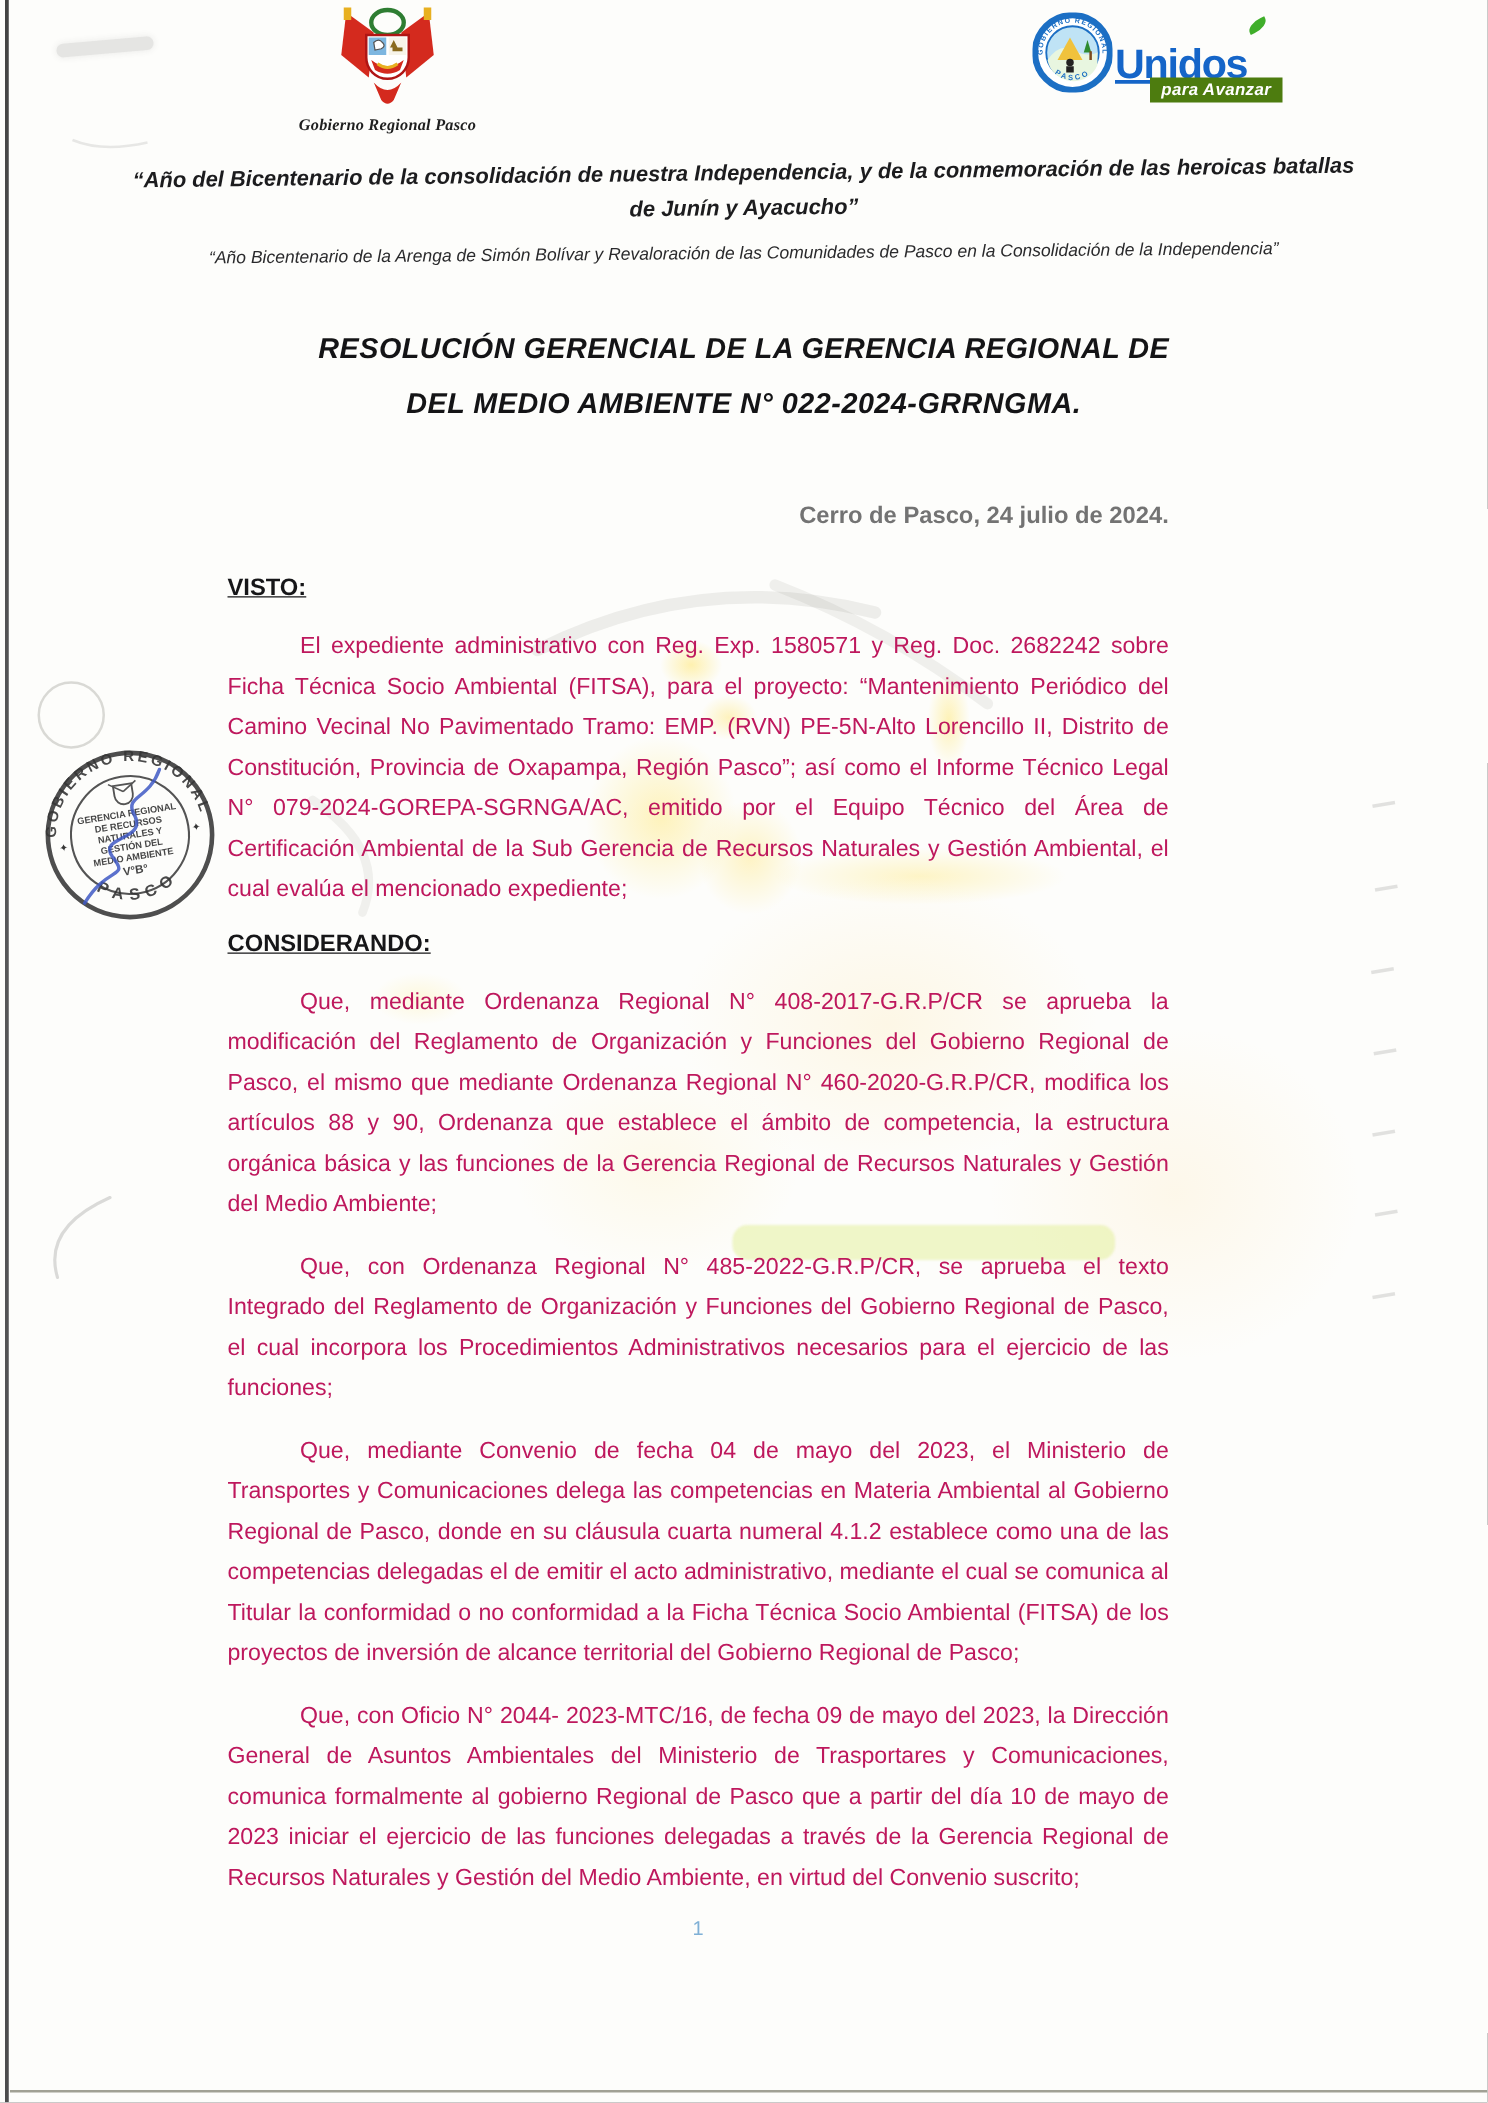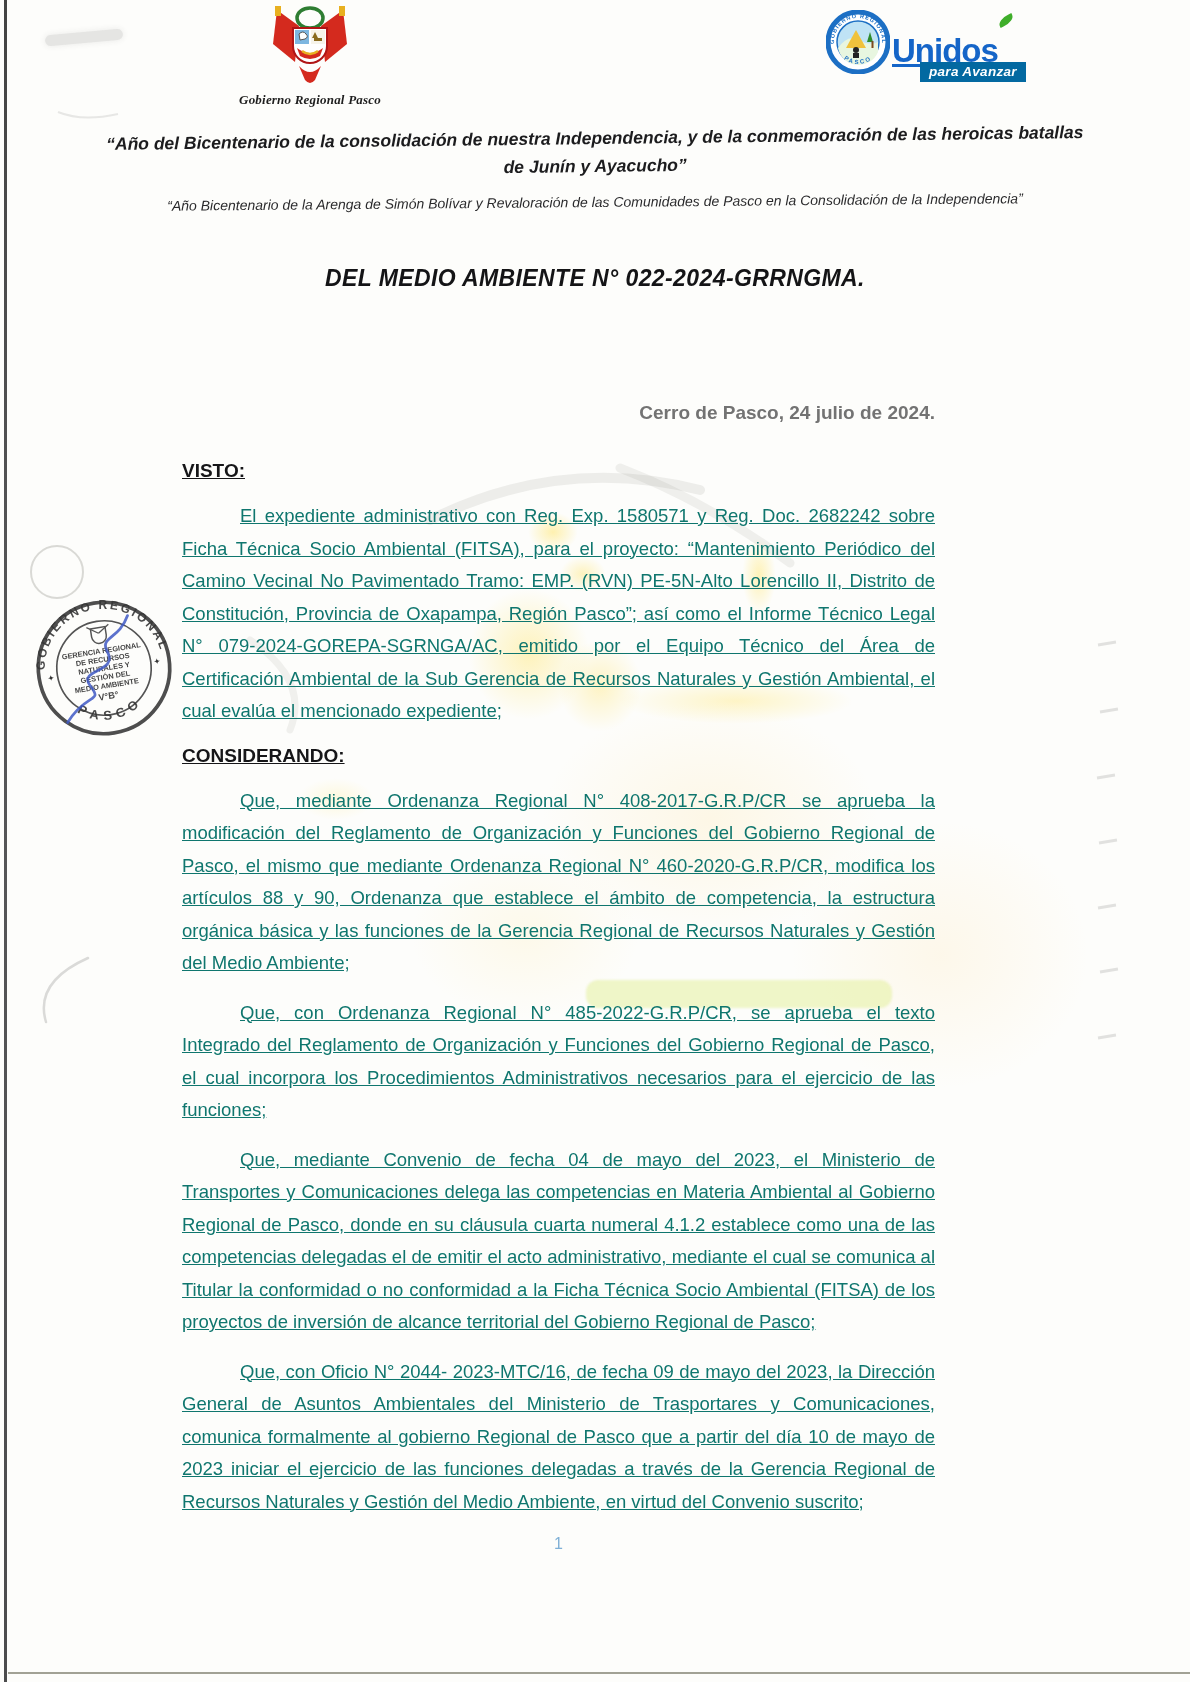--- a/index.html
+++ b/index.html
@@ -24,21 +24,21 @@
   .header-left{ position:absolute; left:230px; top:4px; width:160px; text-align:center;}
   .header-left svg{ display:block; margin:0 auto;}
   .coat-caption{ font-family:"Liberation Serif", serif; font-weight:bold; font-style:italic;
     font-size:13px; color:#1f1f1f; margin-top:2px; letter-spacing:.2px;}
   .header-right{ position:absolute; left:826px; top:6px; width:200px; height:100px;}
   .seal-svg{ position:absolute; left:0; top:4px;}
   .unidos-word{ position:absolute; left:66px; top:26px; font-size:33px; font-weight:800;
     color:#1565c8; letter-spacing:-1px; font-family:"Liberation Sans", sans-serif;text-decoration:underline;}
   .unidos-leaf{ position:absolute; left:172px; top:10px; width:16px; height:9px;
     background:#3fae2a; border-radius:80% 0 80% 0; transform:rotate(-25deg);}
-  .tagline-box{ position:absolute; left:94px; top:56px; background:#0369a1;
+  .tagline-box{ position:absolute; left:94px; top:56px; background:#4d7c0f;
     color:#fff; font-weight:bold; font-style:italic; font-size:13.5px;
     padding:2px 9px 3px; letter-spacing:.3px;}
 
   
   .motto1{ position:absolute; left:95px; top:124px; width:1000px; text-align:center;
     font-style:italic; font-weight:600; font-size:17.5px; line-height:28px;
     color:#1c1c1e; transform:rotate(-0.7deg);}
   .motto2{ position:absolute; left:150px; top:192px; width:890px; text-align:center;
     font-style:italic; font-weight:500; font-size:14px; line-height:21px;
     color:#2a2a2c; transform:rotate(-0.5deg);}
@@ -46,21 +46,21 @@
     font-weight:bold; font-style:italic; font-size:23px; line-height:44px;
     letter-spacing:.4px; color:#141416;}
   .dateline{ position:absolute; left:182px; top:402px; width:753px; text-align:right;
     font-weight:bold; font-size:19px; color:#737373;}
 
   
   .content{ position:absolute; left:182px; top:450px; width:753px;}
   .sec-label{ font-weight:bold; font-size:19px; text-decoration:underline;
     margin:10px 0 18px; color:#161618;}
   .para{ font-size:18.5px; line-height:32.5px; text-align:justify;
-    text-indent:58px; margin:12px 0 17px; color:#0f766e;text-decoration:underline;}
+    text-indent:58px; margin:12px 0 17px; color:#be185d;}
   .page-number{ text-align:center; margin-top:8px; font-size:16px; color:#7fb0d6;}
 
   
   .stamp{ position:absolute; left:30px; top:592px; width:148px; height:152px;
     transform:rotate(-9deg); opacity:.92;}
   .marks-overlay{ position:absolute; left:0; top:0; pointer-events:none;}
 </style>
 </head>
 <body>
 
@@ -142,20 +142,21 @@
     </svg>
     <div class="unidos-word">Unidos</div>
     <div class="unidos-leaf"></div>
     <div class="tagline-box">para Avanzar</div>
   </div>
 
   <div class="motto1">“Año del Bicentenario de la consolidación de nuestra Independencia, y de la conmemoración de las heroicas batallas de Junín y Ayacucho”</div>
   <div class="motto2">“Año Bicentenario de la Arenga de Simón Bolívar y Revaloración de las Comunidades de Pasco en la Consolidación de la Independencia”</div>
 
   <div class="doc-title">
+    <div>RESOLUCIÓN GERENCIAL DE LA GERENCIA REGIONAL DE</div>
     <div>DEL MEDIO AMBIENTE N° 022-2024-GRRNGMA.</div>
   </div>
 
   <div class="dateline">Cerro de Pasco, 24 julio de 2024.</div>
 
   <div class="content">
     <div class="sec-label">VISTO:</div>
     <p class="para">El expediente administrativo con Reg. Exp. 1580571 y Reg. Doc. 2682242 sobre Ficha Técnica Socio Ambiental (FITSA), para el proyecto: “Mantenimiento Periódico del Camino Vecinal No Pavimentado Tramo: EMP. (RVN) PE-5N-Alto Lorencillo II, Distrito de Constitución, Provincia de Oxapampa, Región Pasco”; así como el Informe Técnico Legal N° 079-2024-GOREPA-SGRNGA/AC, emitido por el Equipo Técnico del Área de Certificación Ambiental de la Sub Gerencia de Recursos Naturales y Gestión Ambiental, el cual evalúa el mencionado expediente;</p>
 
     <div class="sec-label">CONSIDERANDO:</div>

